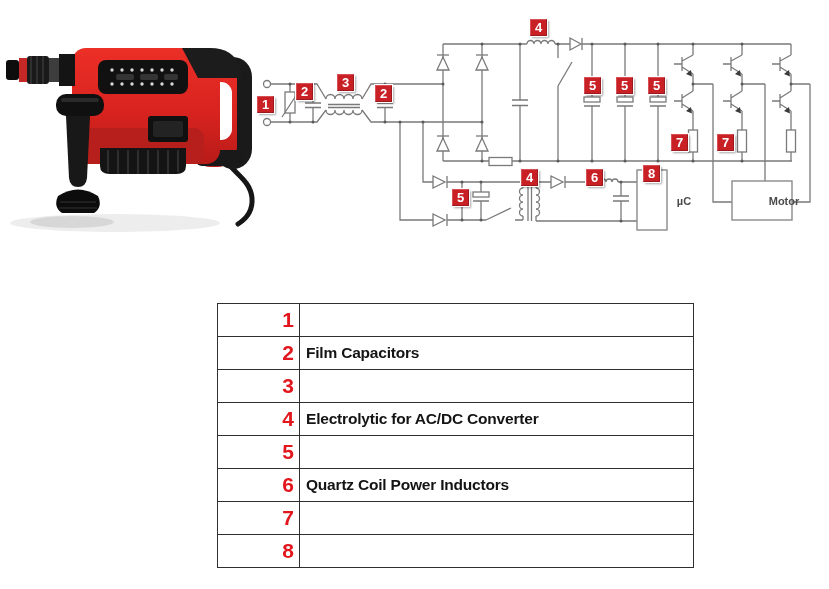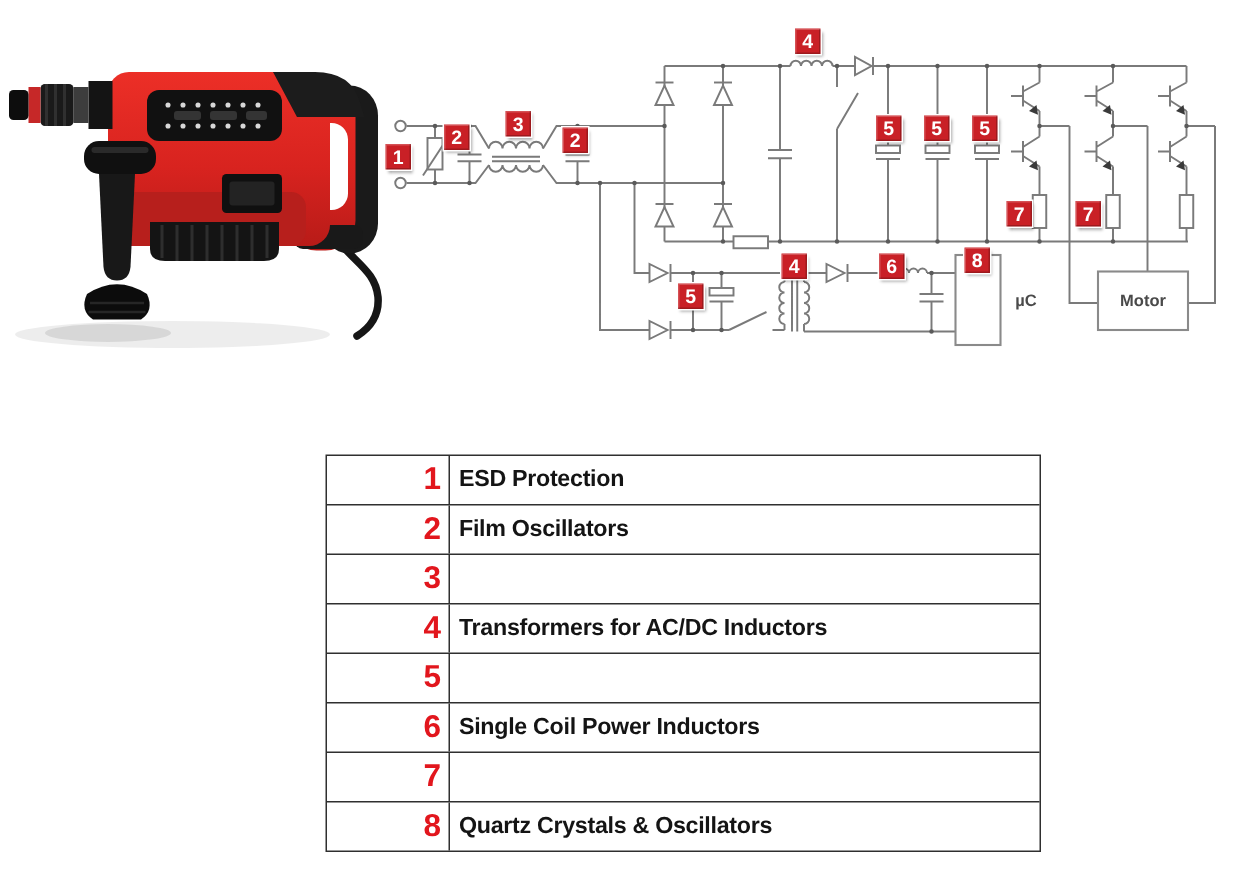--- a/index.html
+++ b/index.html
@@ -250,63 +250,61 @@
         <circle cx="462" cy="182" r="1.5"></circle>
           <circle cx="481" cy="182" r="1.5"></circle>
           <circle cx="462" cy="220" r="1.5"></circle>
           <circle cx="481" cy="220" r="1.5"></circle>
         <circle cx="621" cy="182" r="1.5"></circle>
           <circle cx="621" cy="221" r="1.5"></circle>
       </g>
     </g>
   </svg>
 
-  <div class="boxlabel" style="left:732px;top:181px;width:60px;height:39px;">Motor</div>
+  <div class="boxlabel" style="left:732px;top:181px;width:60px;height:39px;padding-left:22px;">Motor</div>
   <div class="boxlabel" style="left:637px;top:192px;width:30px;height:18px;margin-left:32px;">µC</div>
 
   <div class="badge" style="left:257px;top:96px;">1</div>
   <div class="badge" style="left:296px;top:83px;">2</div>
   <div class="badge" style="left:337px;top:74px;">3</div>
   <div class="badge" style="left:375px;top:85px;">2</div>
   <div class="badge" style="left:530px;top:19px;">4</div>
   <div class="badge" style="left:584px;top:77px;">5</div>
   <div class="badge" style="left:616px;top:77px;">5</div>
   <div class="badge" style="left:648px;top:77px;">5</div>
   <div class="badge" style="left:671px;top:134px;">7</div>
   <div class="badge" style="left:717px;top:134px;">7</div>
   <div class="badge" style="left:452px;top:189px;">5</div>
   <div class="badge" style="left:521px;top:169px;">4</div>
   <div class="badge" style="left:586px;top:169px;">6</div>
   <div class="badge" style="left:643px;top:165px;">8</div>
 
   <div class="legend">
     <div class="lrow">
       <div class="lnum">1</div>
-      <div class="llabel">ESD Protection</div>
     </div>
     <div class="lrow">
       <div class="lnum">2</div>
-      <div class="llabel">Film Oscillators</div>
+      <div class="llabel">Film Capacitors</div>
     </div>
     <div class="lrow">
       <div class="lnum">3</div>
     </div>
     <div class="lrow">
       <div class="lnum">4</div>
-      <div class="llabel">Transformers for AC/DC Inductors</div>
+      <div class="llabel">Electrolytic for AC/DC Converter</div>
     </div>
     <div class="lrow">
       <div class="lnum">5</div>
     </div>
     <div class="lrow">
       <div class="lnum">6</div>
-      <div class="llabel">Single Coil Power Inductors</div>
+      <div class="llabel">Quartz Coil Power Inductors</div>
     </div>
     <div class="lrow">
       <div class="lnum">7</div>
     </div>
     <div class="lrow">
       <div class="lnum">8</div>
-      <div class="llabel">Quartz Crystals &amp; Oscillators</div>
     </div>
   </div>
 
 </div>
 
 </body></html>

